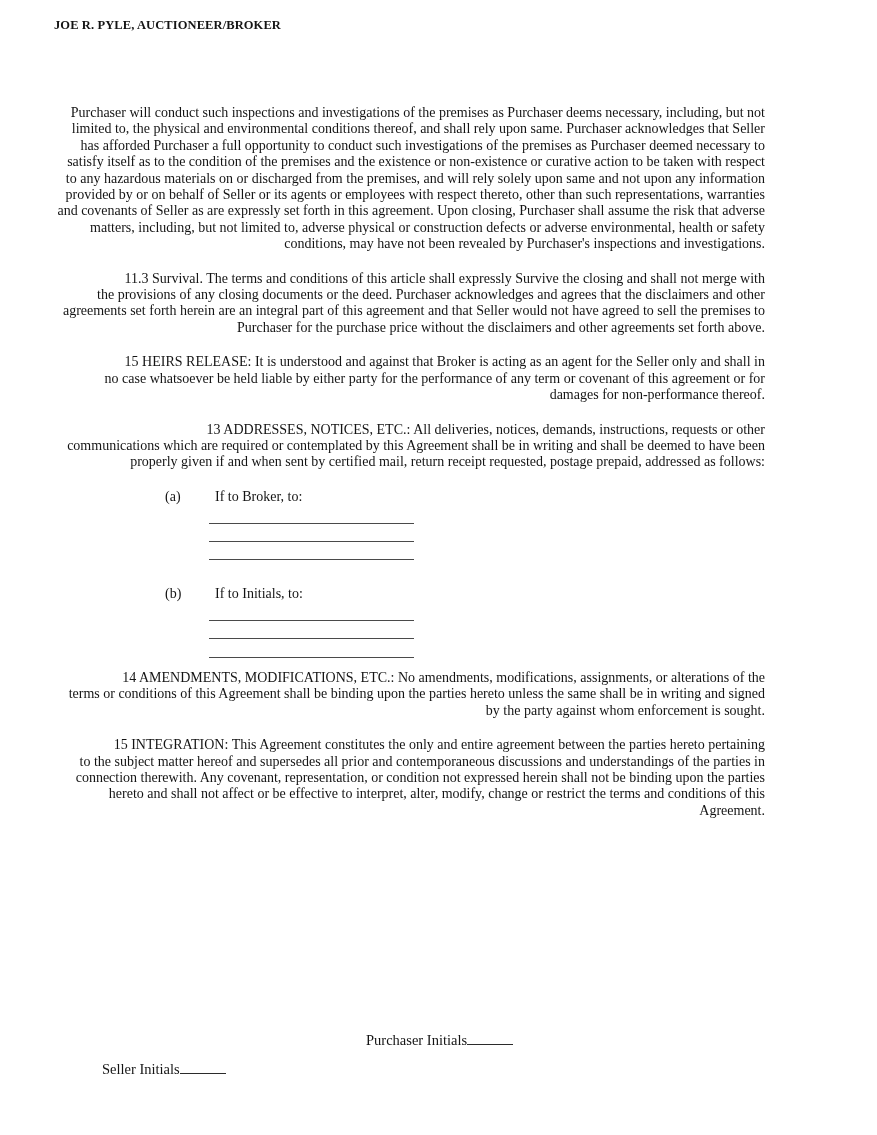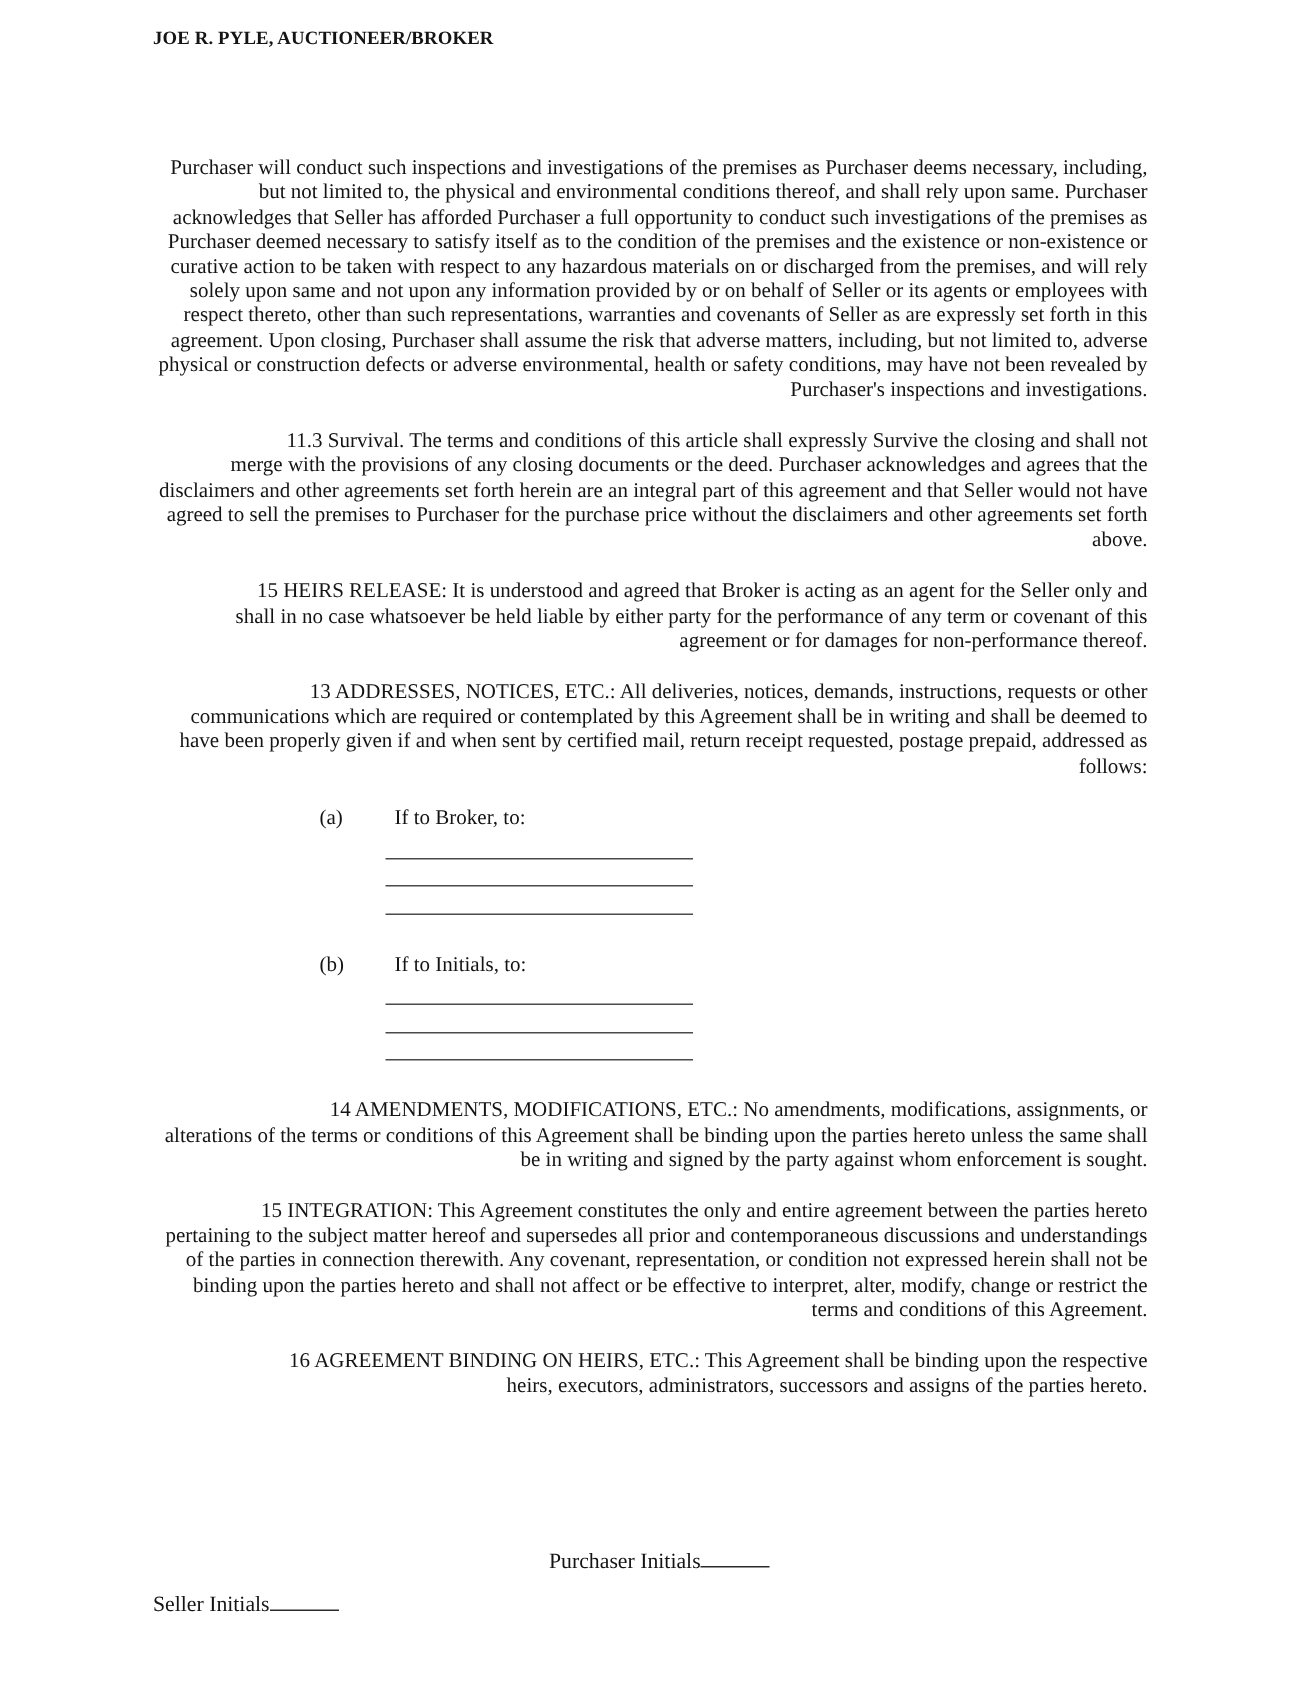--- a/index.html
+++ b/index.html
@@ -5,38 +5,38 @@
   html, body {
     margin: 0;
     padding: 0;
     background: #ffffff;
   }
   .page {
     position: relative;
     width: 877px;
     height: 1135px;
     box-sizing: border-box;
-    padding: 18px 112px 0 102px;
+    padding: 18px 112px 0 54px;
     background: #ffffff;
     font-family: "Liberation Serif", "DejaVu Serif", serif;
     font-size: 14px;
     line-height: 16.4px;
     color: #141414;
     overflow: hidden;
   }
   .doc-header {
     font-weight: 700;
     font-size: 12.5px;
     line-height: 15px;
     letter-spacing: 0.1px;
   }
   .para { margin: 0; text-align: right; }
   .intro { margin-top: 72px; }
   .sec { margin-top: 18px; text-indent: 58px; }
-  .sec.after-lines { margin-top: 26px; }
+  .sec.after-lines { margin-top: 12px; }
   .u { }
   .notice { margin-top: 18px; }
   .notice.notice-b { margin-top: 26px; }
   .notice-row { display: flex; }
   .notice-label { margin-left: 111px; width: 50px; flex: 0 0 auto; }
   .blank-lines { margin-left: 155px; width: 205px; }
   .blank-line { height: 17.4px; border-bottom: 1px solid #4a4a4a; }
   .footer {
     position: absolute;
     left: 102px;
@@ -59,21 +59,21 @@
 <body>
 
 <div class="page">
 
   <div class="doc-header">JOE R. PYLE, AUCTIONEER/BROKER</div>
 
   <p class="para intro">Purchaser will conduct such inspections and investigations of the premises as Purchaser deems necessary, including, but not limited to, the physical and environmental conditions thereof, and shall rely upon same. Purchaser acknowledges that Seller has afforded Purchaser a full opportunity to conduct such investigations of the premises as Purchaser deemed necessary to satisfy itself as to the condition of the premises and the existence or non-existence or curative action to be taken with respect to any hazardous materials on or discharged from the premises, and will rely solely upon same and not upon any information provided by or on behalf of Seller or its agents or employees with respect thereto, other than such representations, warranties and covenants of Seller as are expressly set forth in this agreement. Upon closing, Purchaser shall assume the risk that adverse matters, including, but not limited to, adverse physical or construction defects or adverse environmental, health or safety conditions, may have not been revealed by Purchaser's inspections and investigations.</p>
 
   <p class="para sec"><span>11.3 </span><span class="u">Survival.</span><span> </span><span>The terms and conditions of this article shall expressly Survive the closing and shall not merge with the provisions of any closing documents or the deed.  Purchaser acknowledges and agrees that the disclaimers and other agreements set forth herein are an integral part of this agreement and that Seller would not have agreed to sell the premises to Purchaser for the purchase price without the disclaimers and other agreements set forth above.</span></p>
 
-  <p class="para sec"><span>15 </span><span class="u">HEIRS RELEASE</span><span>: </span><span>It is understood and agreed that Broker is acting as an agent for the Seller only and shall in no case whatsoever be held liable by either party for the performance of any term or covenant of this agreement or for damages for non-performance thereof.</span></p>
+  <p class="para sec"><span>15 </span><span class="u">HEIRS RELEASE</span><span>: </span><span>It is understood and against that Broker is acting as an agent for the Seller only and shall in no case whatsoever be held liable by either party for the performance of any term or covenant of this agreement or for damages for non-performance thereof.</span></p>
 
   <p class="para sec"><span></span><span class="u">13 ADDRESSES, NOTICES, ETC.</span><span>: </span><span>All deliveries, notices, demands, instructions, requests or other communications which are required or contemplated by this Agreement shall be in writing and shall be deemed to have been properly given if and when sent by certified mail, return receipt requested, postage prepaid, addressed as follows:</span></p>
 
   <div class="notice">
     <div class="notice-row">
       <span class="notice-label">(a)</span>
       <span class="notice-text">If to Broker, to:</span>
     </div>
     <div class="blank-lines">
       <div class="blank-line"></div>
@@ -91,20 +91,19 @@
       <div class="blank-line"></div>
       <div class="blank-line"></div>
       <div class="blank-line"></div>
     </div>
   </div>
 
   <p class="para sec after-lines"><span>14 </span><span class="u">AMENDMENTS, MODIFICATIONS, ETC.</span><span>: </span><span>No amendments, modifications, assignments, or alterations of the terms or conditions of this Agreement shall be binding upon the parties hereto unless the same shall be in writing and signed by the party against whom enforcement is sought.</span></p>
 
   <p class="para sec"><span>15 </span><span class="u">INTEGRATION</span><span>: </span><span>This Agreement constitutes the only and entire agreement between the parties hereto pertaining to the subject matter hereof and supersedes all prior and contemporaneous discussions and understandings of the parties in connection therewith. Any covenant, representation, or condition not expressed herein shall not be binding upon the parties hereto and shall not affect or be effective to interpret, alter, modify, change or restrict the terms and conditions of this Agreement.</span></p>
 
-  <p class="para sec"><span>16 </span><span class="u">AGREEMENT BINDING ON HEIRS, ETC.</span><span>: </span><span>This Agreement shall be binding upon the respective heirs, executors, administrators, successors and assigns of the parties hereto.</span></p>
 
   <div class="footer">
     <span class="initials seller"><span>Seller Initials</span><span class="initial-line"></span></span>
     <span class="initials purchaser"><span>Purchaser Initials</span><span class="initial-line"></span></span>
   </div>
 
 </div>
 
 </body></html>

